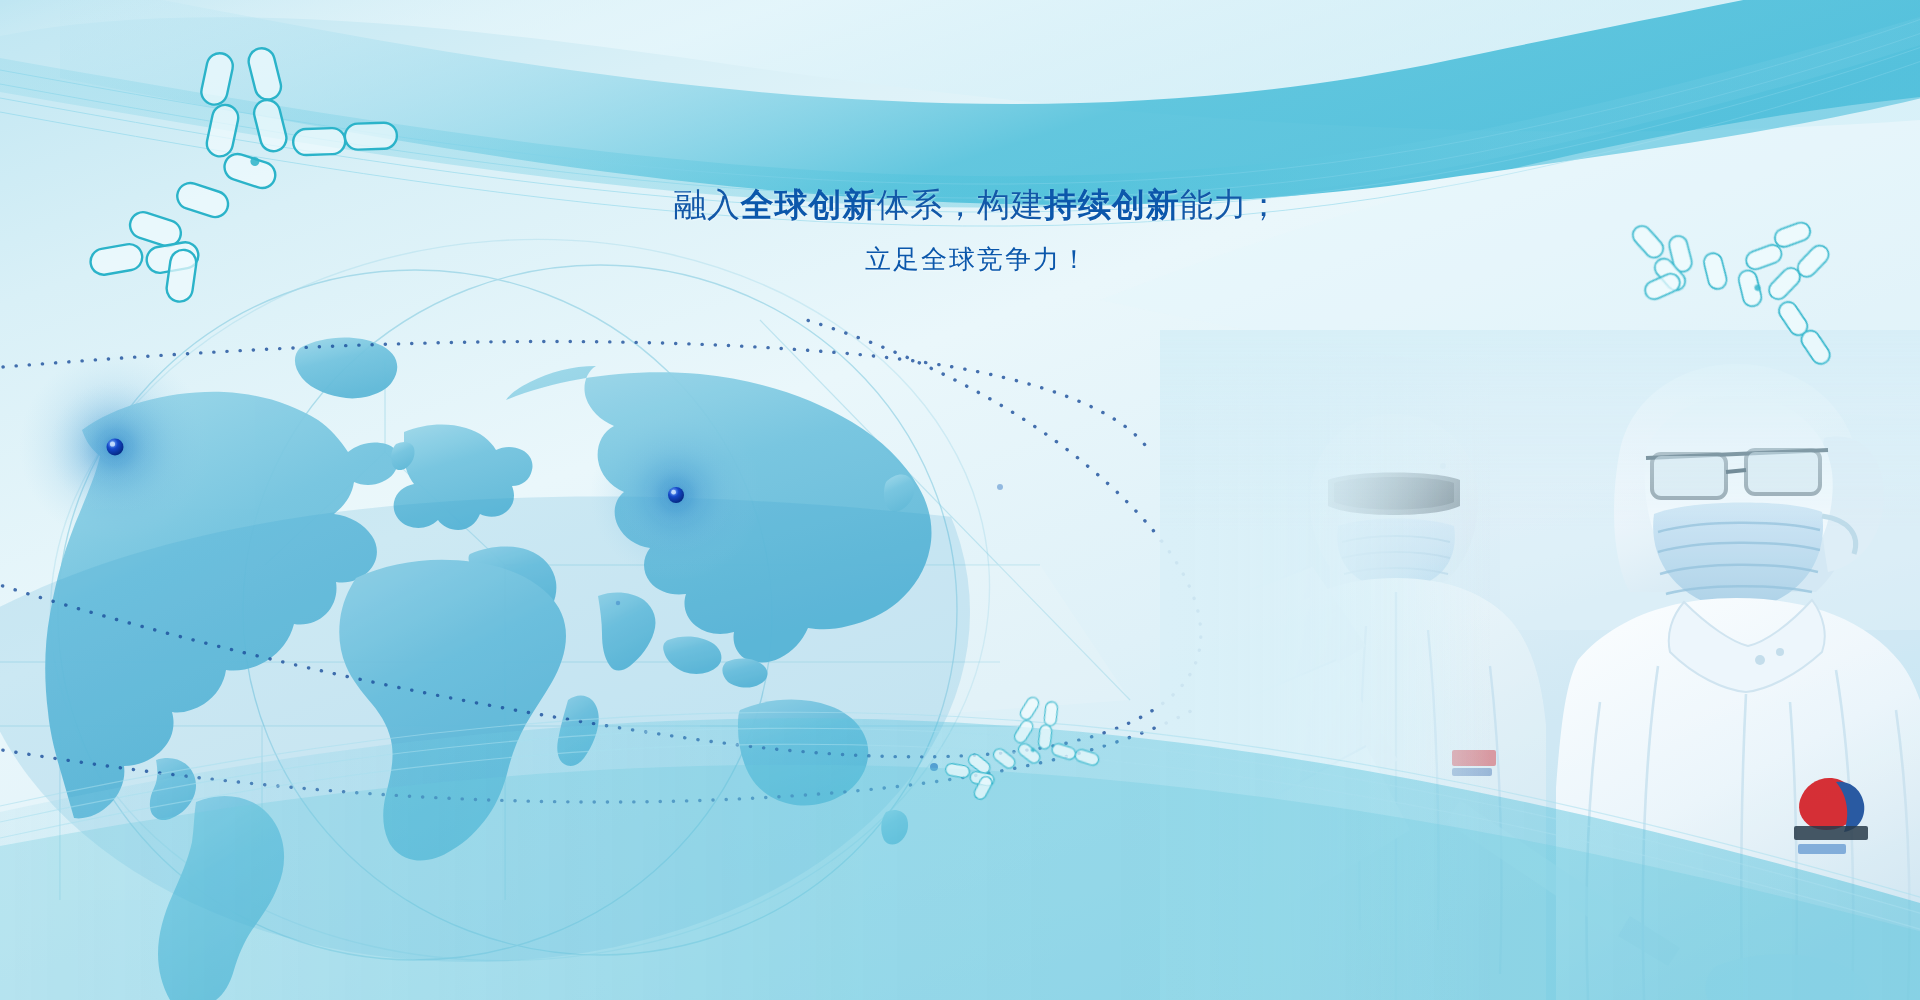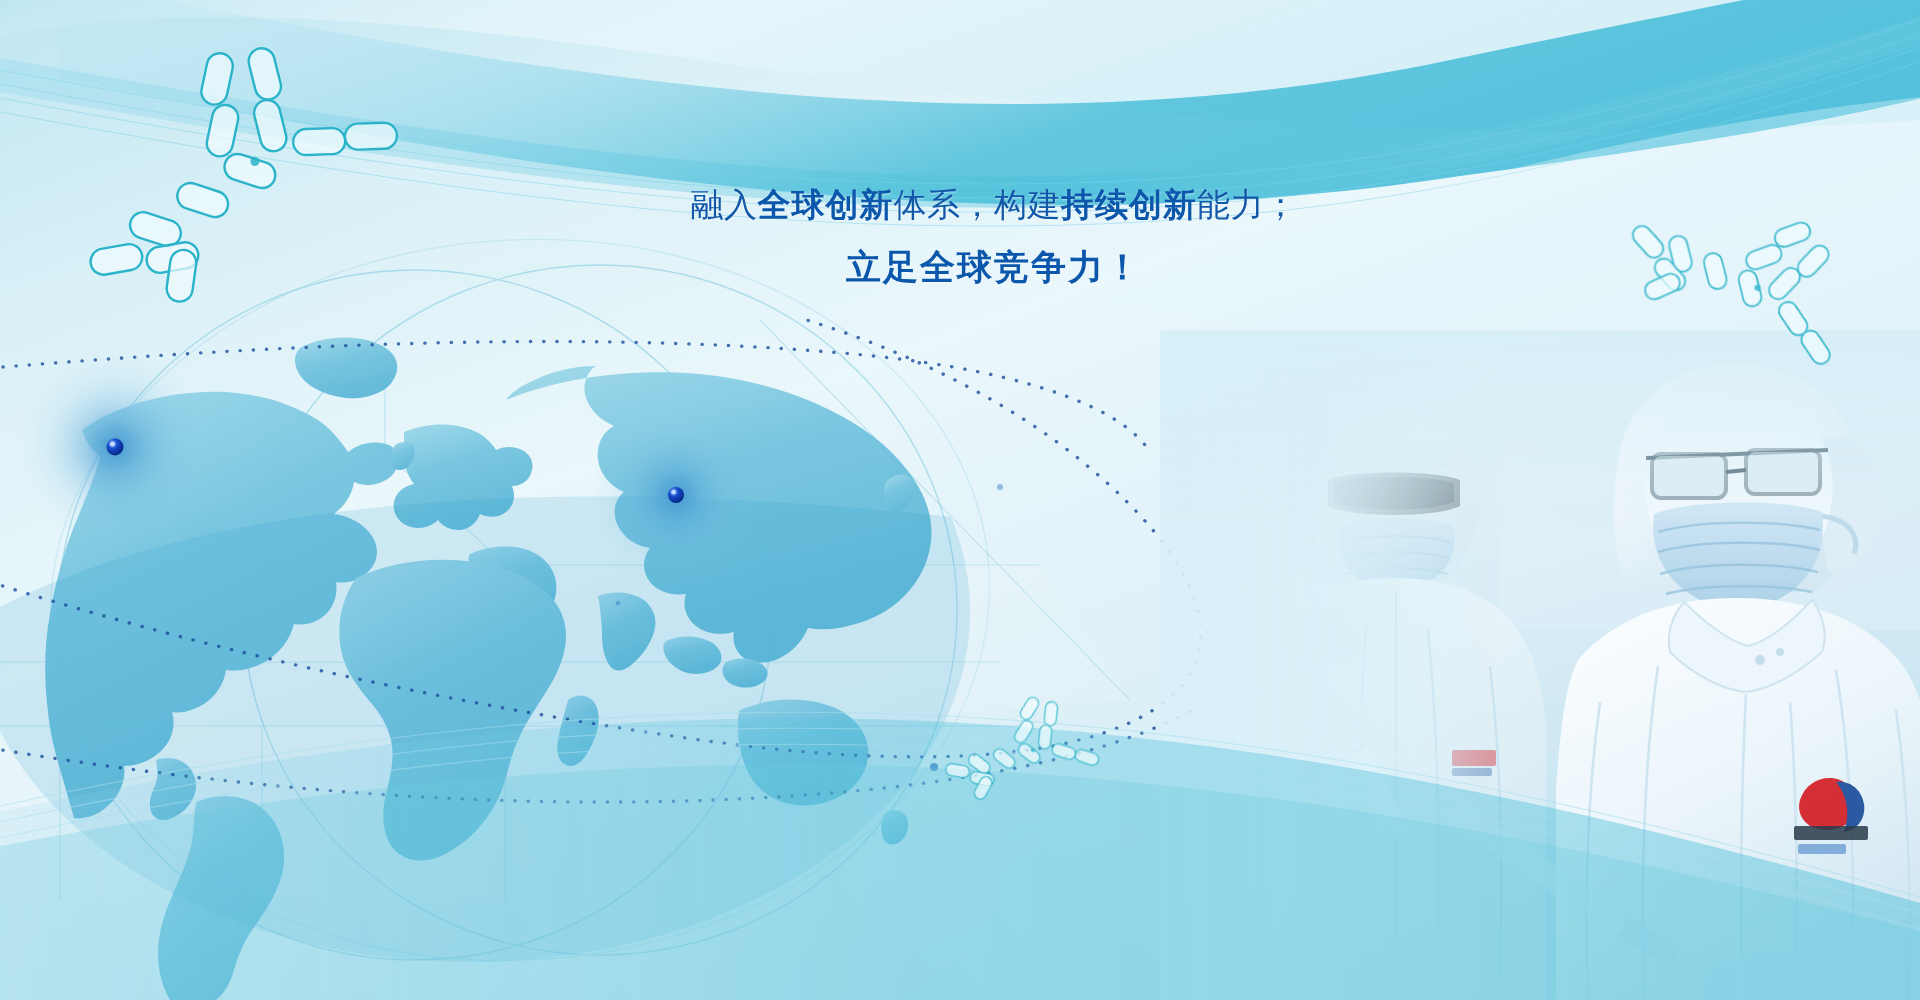--- a/index.html
+++ b/index.html
@@ -5,29 +5,29 @@
   html,body{margin:0;padding:0;background:#fff;}
   #stage{
     position:relative;width:1920px;height:1000px;overflow:hidden;
     font-family:"Liberation Sans","DejaVu Sans",sans-serif;
     background:linear-gradient(160deg,#bfe6f2 0%,#d9f0f7 18%,#eaf7fb 40%,#dff1f8 62%,#cfeaf5 82%,#b9e2f0 100%);
   }
   .svgfull{position:absolute;left:0;top:0;width:1920px;height:1000px;}
 
   
   #headline{
-    position:absolute;left:544px;top:180px;width:900px;
+    position:absolute;left:527px;top:180px;width:900px;
     text-align:center;line-height:1.52;
     color:#1258a8;letter-spacing:.5px;
     font-size:33px;font-weight:400;
     text-shadow:0 1px 2px rgba(255,255,255,.55);
   }
   #headline .ln{white-space:nowrap;margin-bottom:10px;}
   #headline b{font-weight:800;color:#0b57ab;letter-spacing:1px;}
-  #headline .l3{font-weight:700;color:#0b57ab;font-size:35px;letter-spacing:2px;}
+  #headline .l3{font-weight:400;color:#0b57ab;font-size:26px;letter-spacing:2px;}
 
   
   #photo{
     position:absolute;right:0;top:330px;width:760px;height:670px;
     opacity:.92;
   }
   .fade-left{
     position:absolute;left:0;top:0;width:330px;height:100%;
     background:linear-gradient(90deg,rgba(217,240,248,1) 0%,rgba(217,240,248,.85) 35%,rgba(217,240,248,0) 100%);
     pointer-events:none;z-index:6;

